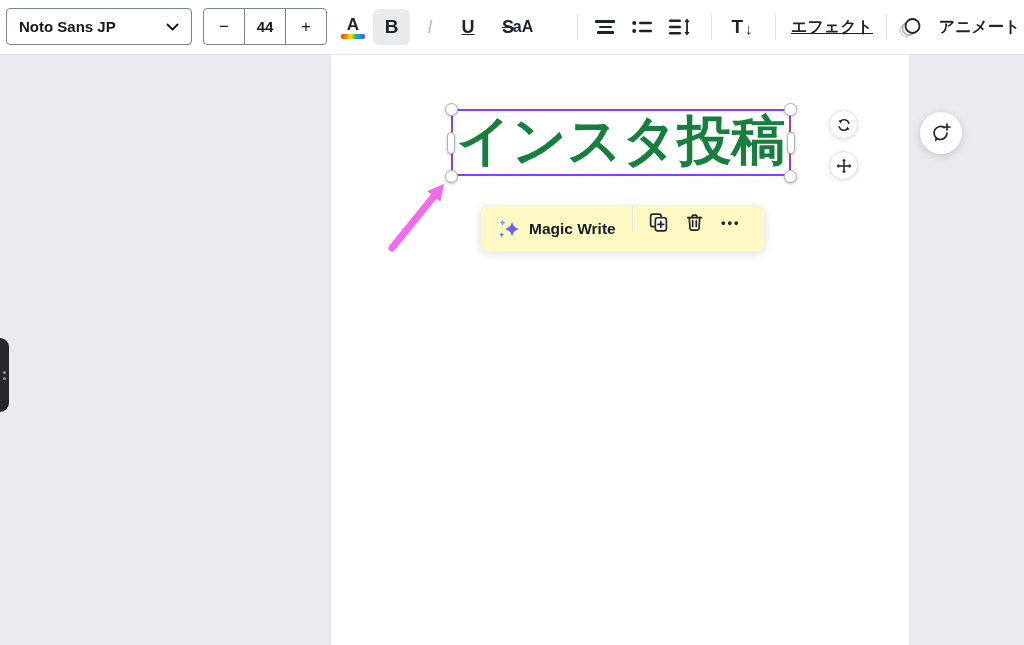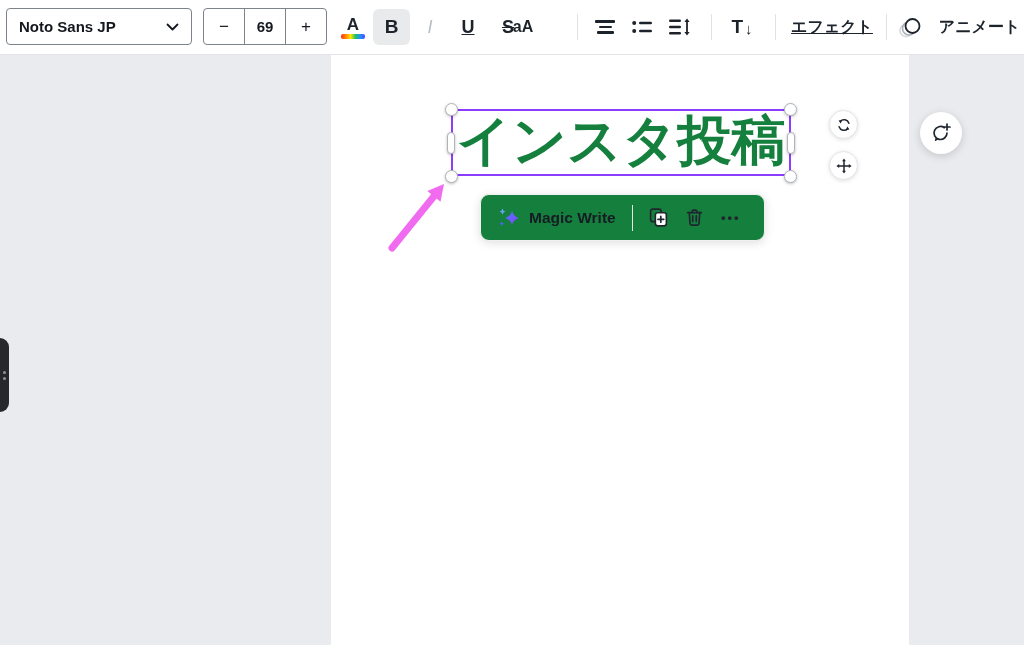--- a/index.html
+++ b/index.html
@@ -47,21 +47,21 @@
   .left-tab .grip{position:absolute;left:3px;top:33px;width:3px;height:3px;border-radius:50%;background:#8d9298;box-shadow:0 6px 0 #8d9298;}
 
   
   .sel-box{position:absolute;left:451px;top:109px;width:340px;height:67px;border:2px solid var(--selection-purple);}
   .sel-text{position:absolute;left:451px;top:107px;width:340px;height:69px;display:flex;align-items:center;justify-content:center;font-size:54px;font-weight:800;color:#15803d;white-space:nowrap;letter-spacing:0;}
   .handle{position:absolute;background:#fff;border:1.5px solid #aeb3b9;box-shadow:0 1px 3px rgba(0,0,0,.25);cursor:pointer;}
   .h-corner{width:13px;height:13px;border-radius:50%;}
   .h-side{width:8px;height:22px;border-radius:4px;}
 
   
-  .popup{position:absolute;left:480px;top:194px;width:285px;height:47px;background:#15803d;border:1px solid #eef0f2;border-radius:9px;box-shadow:0 2px 10px rgba(0,0,0,.13);display:flex;align-items:center;padding:0 10px;gap:4px;z-index:4;}
+  .popup{position:absolute;left:480px;top:205px;width:285px;height:47px;background:#fef9c3;border:1px solid #eef0f2;border-radius:9px;box-shadow:0 2px 10px rgba(0,0,0,.13);display:flex;padding:0 10px;gap:4px;z-index:4;}
   .magic{display:flex;align-items:center;gap:8px;padding:4px 6px;border-radius:6px;cursor:pointer;}
   .magic .lbl{font-size:15.5px;font-weight:700;color:#161c24;}
   .popup .pdiv{width:1px;height:26px;background:#e4e6ea;margin:0 6px;}
   .pbtn{width:32px;height:32px;display:flex;align-items:center;justify-content:center;border-radius:6px;cursor:pointer;}
   .dots{font-size:13px;letter-spacing:2px;color:#20262e;font-weight:700;}
 
   
   .rndbtn{position:absolute;background:#fff;border:1px solid #e3e5e9;border-radius:50%;display:flex;align-items:center;justify-content:center;box-shadow:0 1px 4px rgba(0,0,0,.12);cursor:pointer;}
   .rotate-btn{left:829px;top:110px;width:29px;height:29px;}
   .move-btn{left:829px;top:151px;width:29px;height:29px;}
@@ -83,21 +83,21 @@
       <span class="fname">Noto Sans JP</span>
       <span>
         <svg width="13" height="8" viewBox="0 0 13 8">
             <polyline points="1.5,1.5 6.5,6.5 11.5,1.5" fill="none" stroke="#14181d" stroke-width="1.8" stroke-linecap="round" stroke-linejoin="round"></polyline>
           </svg>
       </span>
     </div>
 
     <div class="size-group">
       <div class="size-cell">−</div>
-      <div class="size-cell mid">69</div>
+      <div class="size-cell mid">44</div>
       <div class="size-cell">+</div>
     </div>
 
     <div class="tb fmt color-btn">
       <span class="a">A</span>
       <span class="rainbow"></span>
     </div>
     <div class="tb fmt bold-btn">B</div>
     <div class="tb fmt italic-btn">I</div>
     <div class="tb fmt underline-btn">U</div>

